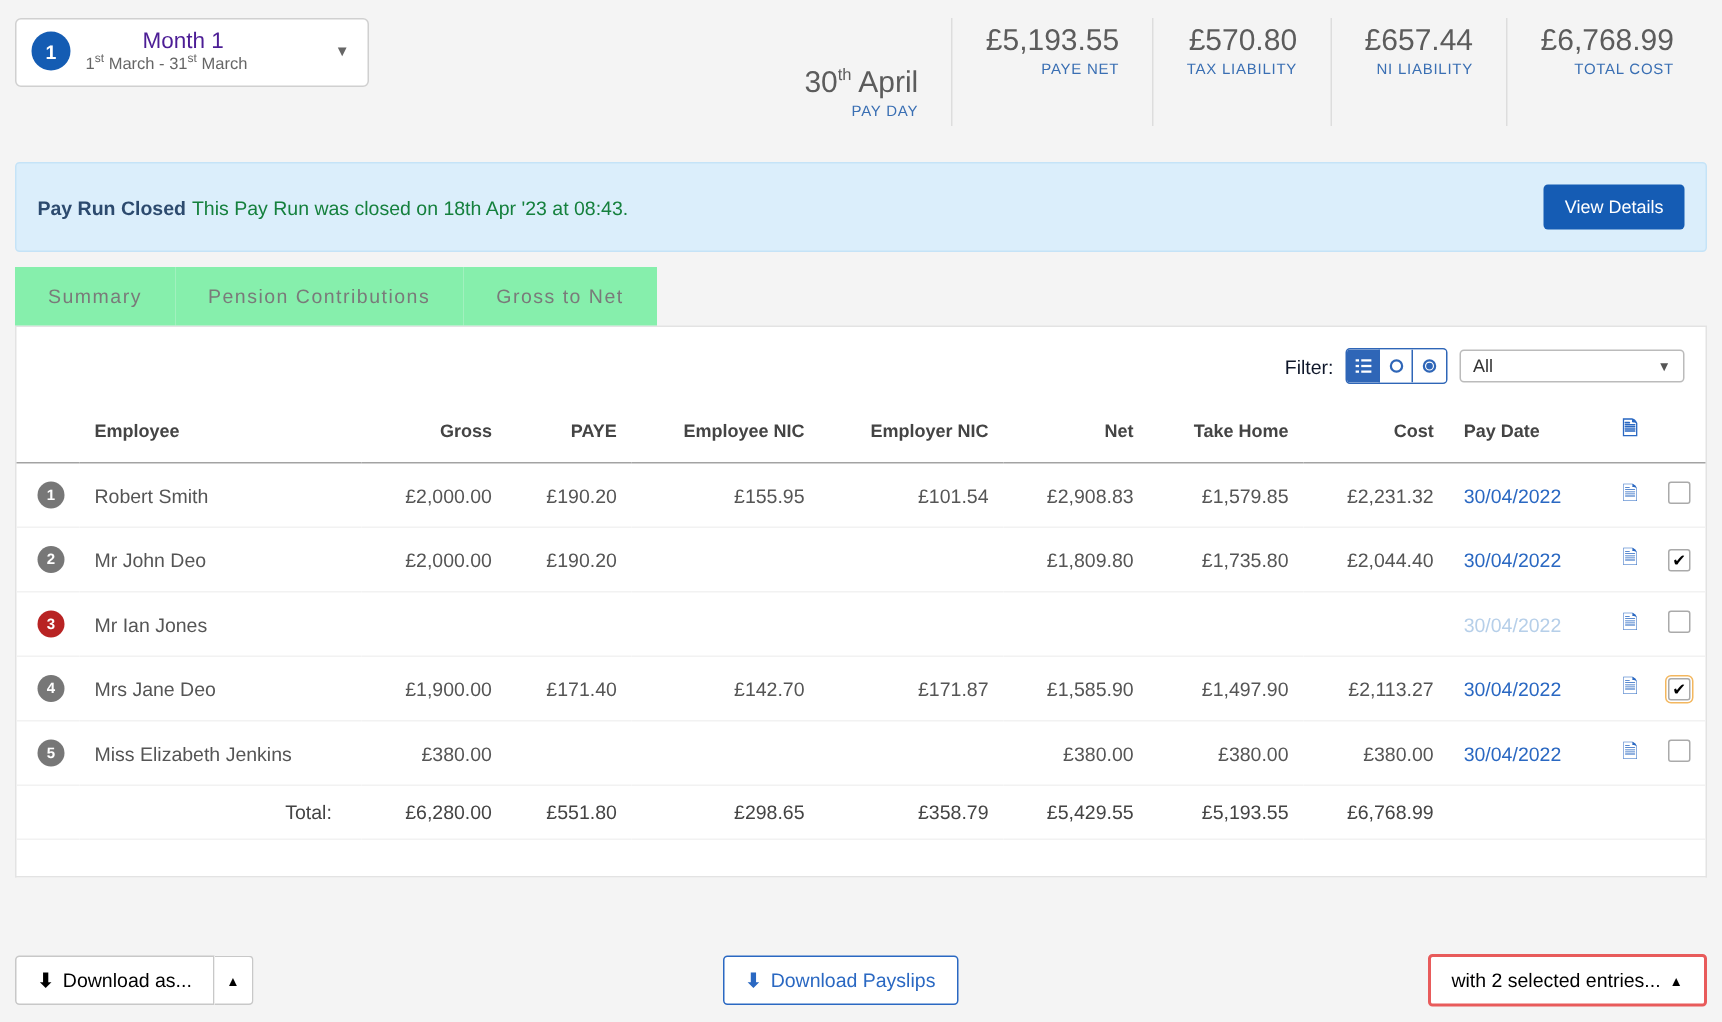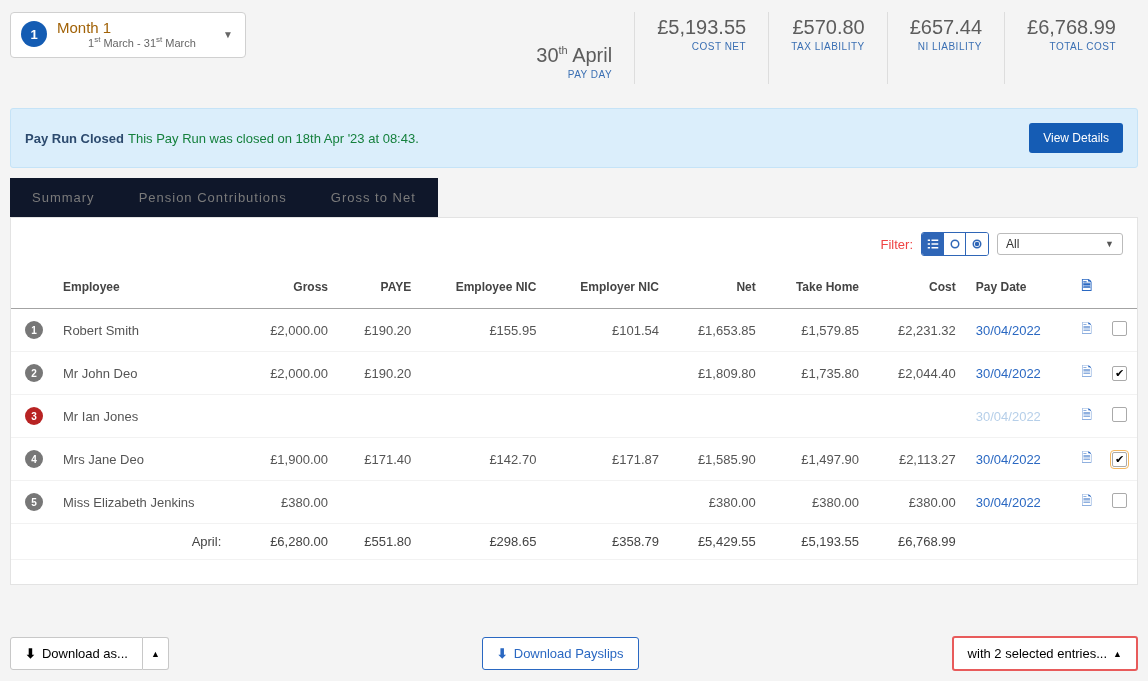--- a/index.html
+++ b/index.html
@@ -3,51 +3,51 @@
   <meta charset="utf-8">
   <style>
     * { box-sizing: border-box; margin: 0; padding: 0; }
     body { font-family: Arial, Helvetica, sans-serif; background: #f4f4f4; color: #333; font-size: 13px; width: 1148px; height: 681px; position: relative; }
     
     .header { display: flex; align-items: flex-start; padding: 12px 10px 0 10px; gap: 6px; }
     
     .period-selector { display: flex; align-items: center; background: #fff; border: 1px solid #d0d0d0; border-radius: 4px; padding: 6px 12px 8px 10px; cursor: pointer; min-width: 236px; }
     .period-badge { width: 26px; height: 26px; border-radius: 50%; background: #145cb3; color: #fff; display: flex; align-items: center; justify-content: center; font-weight: bold; font-size: 13px; margin-right: 10px; }
     .period-text { flex: 1; }
-    .period-title { font-size: 15px; color: #a16207; }
-    .period-sub { font-size: 11px; color: #666; margin-top: 1px; margin-left: 31px; }
+    .period-title { font-size: 15px; color: #4c1d95; margin-left: 38px; }
+    .period-sub { font-size: 11px; color: #666; margin-top: 1px; }
     .period-sub sup { font-size: 8px; }
     .dropdown-caret { color: #666; font-size: 10px; margin-left: 8px; }
     
     .stats { display: flex; margin-left: auto; }
     .stat { padding: 4px 22px; border-left: 1px solid #ddd; text-align: right; }
     .stat:first-child { border-left: none; margin-top: 28px; }
     .stat-value { font-size: 20px; color: #5c5c5c; font-weight: 400; }
     .stat-label { font-size: 10px; color: #3a6fb3; letter-spacing: 0.5px; margin-top: 2px; }
     .stat-value sup { font-size: 11px; }
     
     .alert-bar { margin: 24px 10px 0 10px; background: #dbeefb; border: 1px solid #c5e3f7; border-radius: 3px; padding: 14px 14px; display: flex; align-items: center; }
     .alert-title { font-weight: bold; color: #2c4a6e; margin-right: 4px; }
     .alert-text { color: #15803d; }
     .btn-view { margin-left: auto; background: #155cb4; color: #fff; border: none; border-radius: 3px; padding: 8px 14px; font-size: 12px; cursor: pointer; }
     
     .tabs { display: flex; margin: 10px 10px 0 10px; border-bottom: 1px solid #e3e3e3; }
     .tab { padding: 12px 22px; color: #7a7a7a; font-size: 13px; letter-spacing: 1px; cursor: pointer; background: #fff; }
     .tab.active { background: #efefef; color: #555; }
-    .tab:not(.active) { background: #0f172a; }
+    .tab:not(.active) { background: #86efac; }
     
     .panel { background: #fff; margin: 0 10px; border: 1px solid #e3e3e3; border-top: none; padding-bottom: 24px; }
     
     .filter-row { display: flex; justify-content: flex-end; align-items: center; padding: 14px 14px 10px 14px; gap: 8px; }
-    .filter-label { color: #ef4444; }
+    .filter-label { color: #0f172a; }
     .seg-group { display: flex; border: 1px solid #2f66b7; border-radius: 3px; overflow: hidden; }
     .seg { width: 22px; height: 22px; display: flex; align-items: center; justify-content: center; cursor: pointer; color: #2f66b7; font-size: 12px; border-right: 1px solid #2f66b7; background: #fff; }
     .seg:last-child { border-right: none; }
     .seg.active { background: #2f66b7; color: #fff; }
-    .filter-dd { border: 1px solid #bbb; border-radius: 3px; padding: 3px 8px; width: 126px; display: flex; align-items: center; cursor: pointer; font-size: 12px; }
+    .filter-dd { border: 1px solid #bbb; border-radius: 3px; padding: 3px 8px; width: 150px; display: flex; align-items: center; cursor: pointer; font-size: 12px; }
     .filter-dd .caret { margin-left: auto; font-size: 9px; color: #555; }
     
     table { width: 100%; border-collapse: collapse; }
     th { text-align: right; font-weight: bold; color: #444; font-size: 12px; padding: 10px 10px; border-bottom: 1px solid #a3a3a3; }
     th.left { text-align: left; }
     td { text-align: right; padding: 10px 10px; border-bottom: 1px solid #f2f2f2; color: #555; font-size: 13px; }
     td.left { text-align: left; }
     .row-badge { display:inline-flex; width:18px; height:18px; border-radius:50%; background:#777; color:#fff; font-size:10px; align-items:center; justify-content:center; font-weight:bold; }
     .row-badge.red { background:#b82323; }
     td.idx { text-align:center; width:40px; padding-left:14px; }
@@ -90,21 +90,21 @@
     <div class="dropdown-caret">▼</div>
   </div>
 
   <div class="stats">
     <div class="stat">
       <div class="stat-value"><span>30</span><sup>th</sup> <span>April</span></div>
       <div class="stat-label">PAY DAY</div>
     </div>
     <div class="stat">
       <div class="stat-value">£5,193.55</div>
-      <div class="stat-label">COST NET</div>
+      <div class="stat-label">PAYE NET</div>
     </div>
     <div class="stat">
       <div class="stat-value">£570.80</div>
       <div class="stat-label">TAX LIABILITY</div>
     </div>
     <div class="stat">
       <div class="stat-value">£657.44</div>
       <div class="stat-label">NI LIABILITY</div>
     </div>
     <div class="stat">
@@ -176,21 +176,21 @@
       </tr>
     </thead>
     <tbody id="tbody">
         <tr>
     <td class="idx"><span class="row-badge ">1</span></td>
     <td class="left">Robert Smith</td>
     <td>£2,000.00</td>
     <td>£190.20</td>
     <td>£155.95</td>
     <td>£101.54</td>
-    <td>£1,653.85</td>
+    <td>£2,908.83</td>
     <td>£1,579.85</td>
     <td>£2,231.32</td>
     <td class="left date"><a class="">30/04/2022</a></td>
     <td class="pdf-cell"><span class="pdf-icon">🗎</span></td>
     <td class="chk-cell"><span class="chk  "></span></td>
   </tr>
         <tr>
     <td class="idx"><span class="row-badge ">2</span></td>
     <td class="left">Mr John Deo</td>
     <td>£2,000.00</td>
@@ -241,21 +241,21 @@
     <td></td>
     <td>£380.00</td>
     <td>£380.00</td>
     <td>£380.00</td>
     <td class="left date"><a class="">30/04/2022</a></td>
     <td class="pdf-cell"><span class="pdf-icon">🗎</span></td>
     <td class="chk-cell"><span class="chk  "></span></td>
   </tr>
         <tr class="total">
   <td></td>
-  <td class="lbl">April:</td>
+  <td class="lbl">Total:</td>
   <td>£6,280.00</td>
   <td>£551.80</td>
   <td>£298.65</td>
   <td>£358.79</td>
   <td>£5,429.55</td>
   <td>£5,193.55</td>
   <td>£6,768.99</td>
   <td></td>
           <td></td>
           <td></td>

